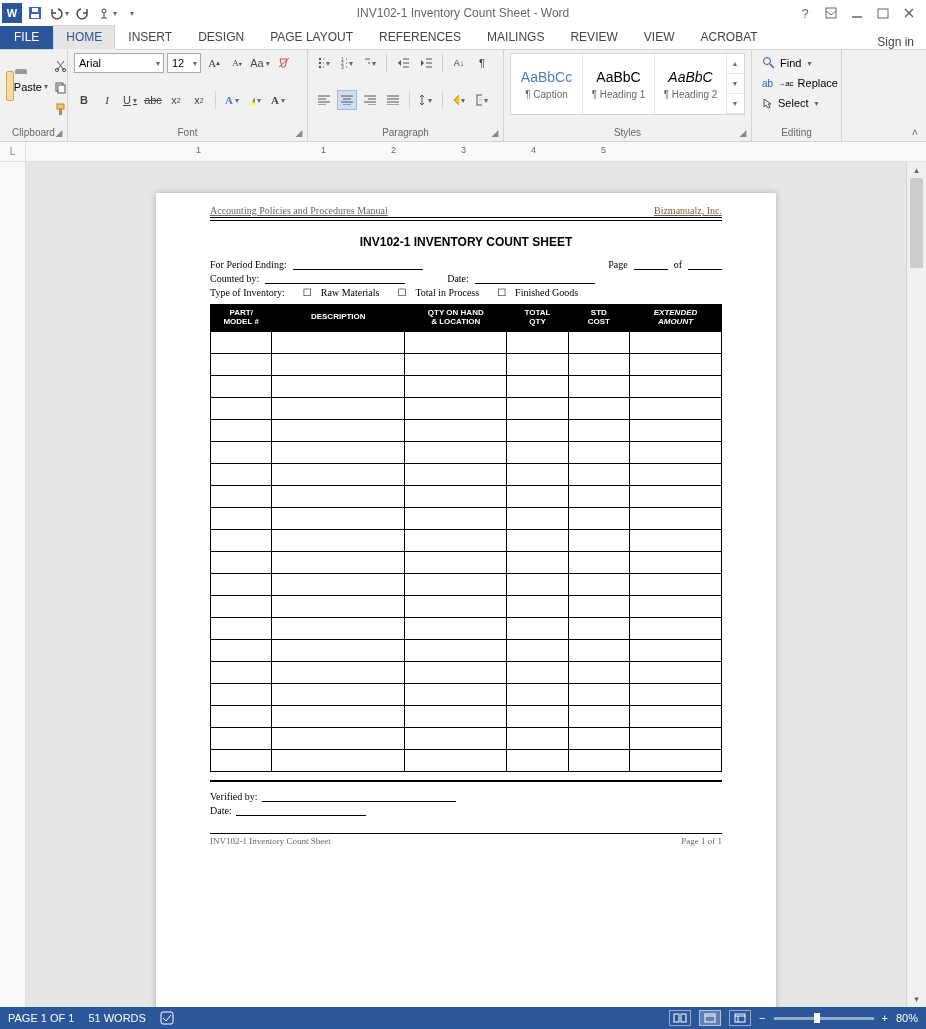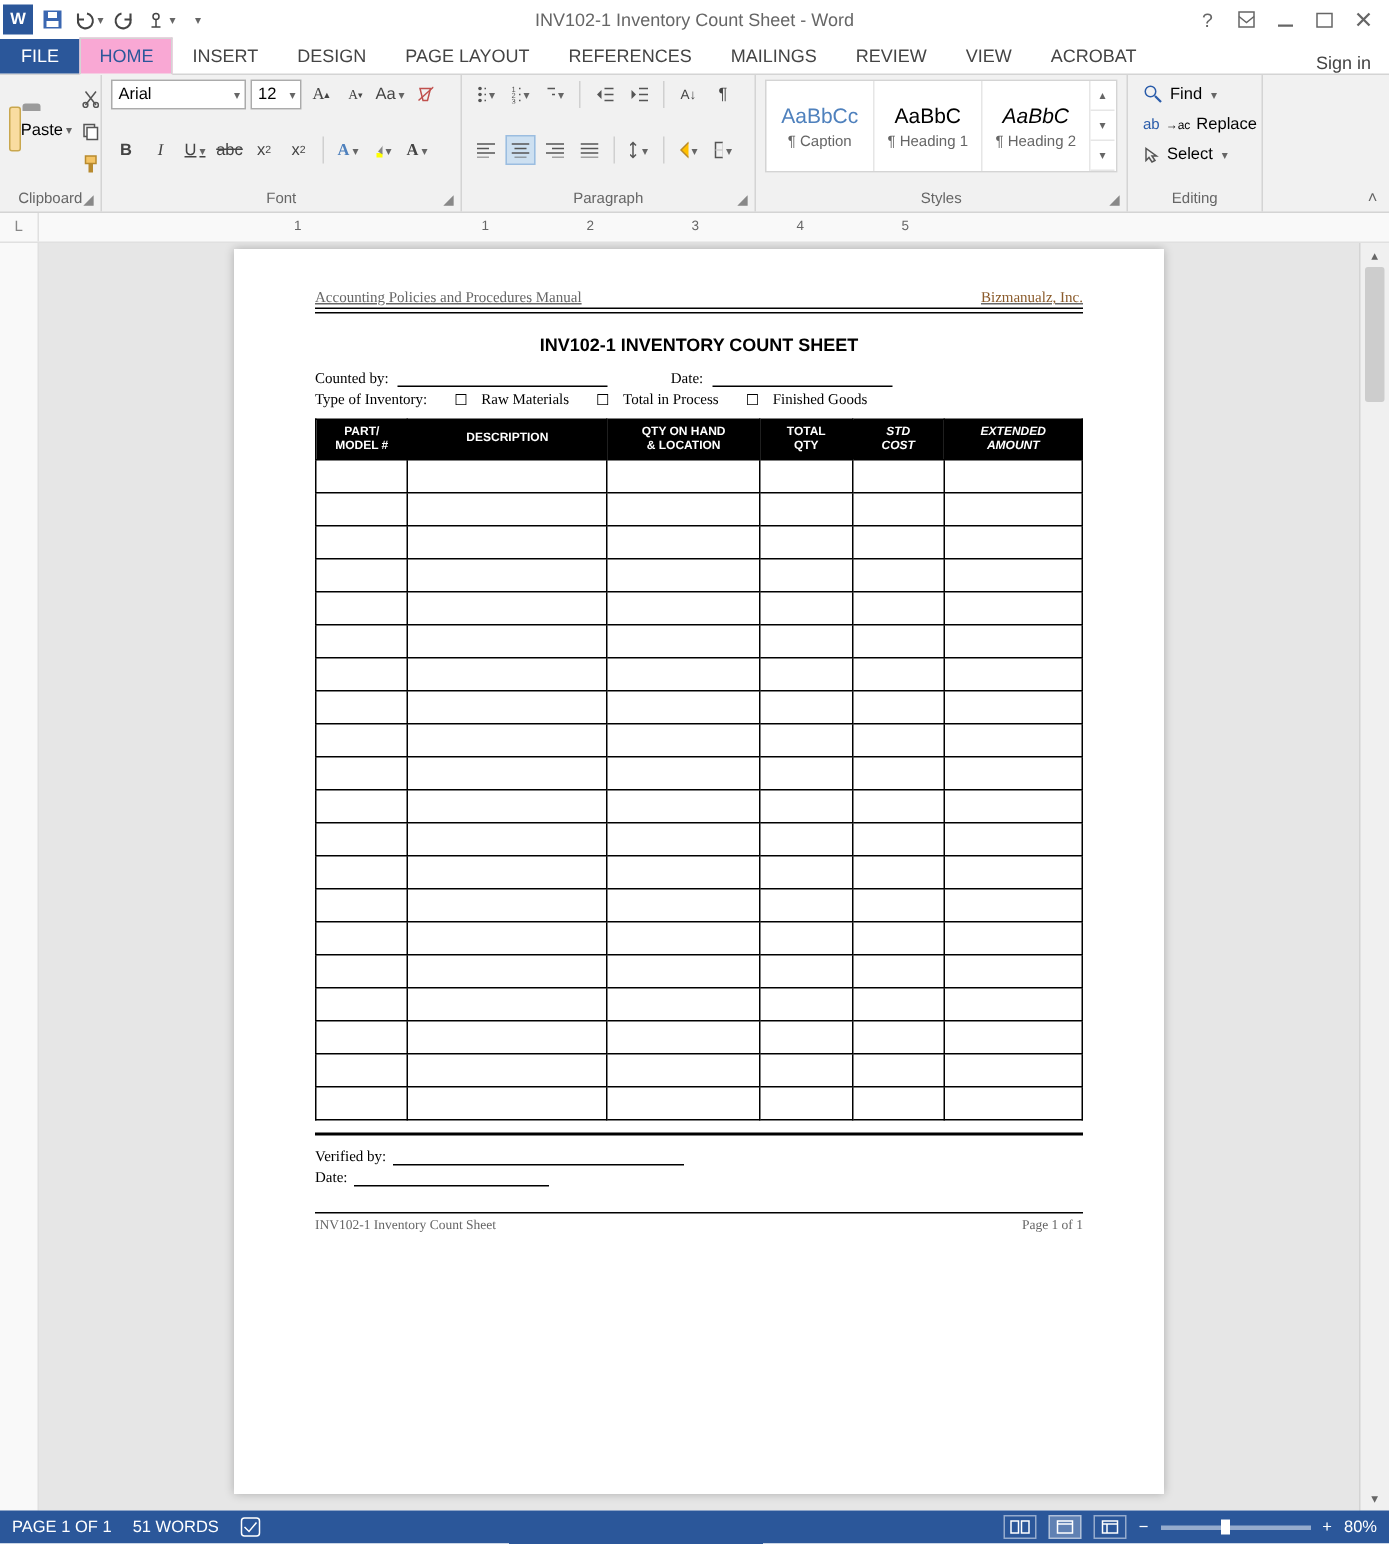--- a/index.html
+++ b/index.html
@@ -11,21 +11,21 @@
   .word-icon { width: 20px; height: 20px; background: #2b579a; color:#fff; display:flex; align-items:center; justify-content:center; font-weight:bold; font-size:11px; }
   .qat-btn { width: 22px; height: 22px; display:flex; align-items:center; justify-content:center; color:#444; }
   .tb-title { position:absolute; left:0; right:0; text-align:center; color:#666; font-size:12px; pointer-events:none; }
   .tb-right { margin-left:auto; display:flex; align-items:center; gap:4px; padding-right:6px; color:#666; }
   .tb-right .sysbtn { width:22px; height:22px; display:flex; align-items:center; justify-content:center; font-size:13px; }
 
   
   .ribbon-tabs { height: 24px; background:#fff; display:flex; align-items:flex-end; border-bottom:1px solid #d4d4d4; }
   .file-tab { background:#2b579a; color:#fff; padding:4px 14px 5px; font-size:12px; text-transform:uppercase; }
   .rtab { padding:4px 12px 5px; color:#444; font-size:12px; text-transform:uppercase; border:1px solid transparent; border-bottom:none; }
-  .rtab.active { color:#2b579a; border:1px solid #d4d4d4; border-bottom:1px solid #f1f1f1; background:#f9a8d4; position:relative; top:1px; }
+  .rtab.active { color:#2b579a; border:1px solid #d4d4d4; border-bottom:1px solid #f1f1f1; background:#e5e5e5; position:relative; top:1px; }
   .signin { margin-left:auto; padding-right:12px; color:#444; font-size:12px; }
 
   
   .ribbon { height: 92px; background:#f1f1f1; border-bottom:1px solid #d4d4d4; display:flex; }
   .rgroup { border-right:1px solid #d4d4d4; display:flex; flex-direction:column; justify-content:space-between; padding:3px 6px 1px; position:relative; }
   .rgroup-label { text-align:center; color:#666; font-size:10px; padding-bottom:2px; }
   .rgroup-dlg { position:absolute; right:2px; bottom:2px; width:12px; height:12px; color:#888; font-size:9px; line-height:12px; text-align:center; }
   .rrow { display:flex; align-items:center; gap:3px; }
   .rbtn { height:20px; min-width:20px; padding:0 3px; display:flex; align-items:center; justify-content:center; color:#444; border:1px solid transparent; }
   .rbtn.small { width:20px; }
@@ -56,32 +56,32 @@
   .ruler-num { position:absolute; top:3px; }
 
   
   .doc-area { position:absolute; left:0; right:0; top:162px; bottom:22px; background:#e6e6e6; display:flex; }
   .vruler { width:26px; background:#f9f9f9; border-right:1px solid #e0e0e0; }
   .canvas { flex:1; overflow:hidden; position:relative; display:flex; justify-content:center; padding-top:4px; }
   .vscroll { width:20px; background:#f0f0f0; border-left:1px solid #d4d4d4; position:relative; }
   .vscroll-thumb { position:absolute; left:3px; right:3px; top:16px; height:90px; background:#cdcdcd; border-radius:2px; }
   .vscroll-btn { position:absolute; left:0; right:0; height:16px; display:flex; align-items:center; justify-content:center; color:#666; font-size:9px; }
 
-  .page { width:620px; height:830px; background:#fff; box-shadow: 0 0 6px rgba(0,0,0,0.25); padding:27px 54px 20px; font-family: "Times New Roman", serif; color:#000; font-size:10px; }
+  .page { width:620px; height:830px; background:#fff; box-shadow: 0 0 6px rgba(0,0,0,0.25); padding:12px 54px 20px; font-family: "Times New Roman", serif; color:#000; font-size:10px;margin-top:27px; }
   .doc-hdr { display:flex; justify-content:space-between; border-bottom:1px solid #000; padding-bottom:1px; margin-bottom:2px; color:#666; text-decoration: underline; }
   .doc-hdr-thin { height:1px; background:#000; margin-bottom:14px; }
   .doc-title { text-align:center; font-weight:bold; font-size:12px; margin-bottom:10px; font-family: Arial, sans-serif; }
   .formline { display:flex; margin:3px 0; font-size:10px; gap:6px; }
   .uline { border-bottom:1px solid #000; display:inline-block; }
   .chkbx { display:inline-block; margin:0 3px 0 12px; }
 
   table.sheet { width:100%; border-collapse:collapse; margin-top:6px; }
   table.sheet th { background:#000; color:#fff; font-size:8px; font-weight:bold; padding:4px 2px; border:1px solid #000; text-align:center; font-family: Arial, sans-serif; line-height:1.1; }
   table.sheet td { border:1px solid #000; height:22px; }
-  .col-part { width:12%; } .col-desc{width:26%;} .col-qty{width:20%;} .col-tot{width:12%;} .col-std{width:12%;font-style:italic;} .col-ext{width:18%;font-style:italic;}
+  .col-part { width:12%; } .col-desc{width:26%;} .col-qty{width:20%;} .col-tot{width:12%;} .col-std{width:12%;} .col-ext{width:18%;font-style:italic;}
 
   .sig-block { display:flex; justify-content:space-between; margin-top:8px; font-size:10px; border-top: 2px solid #000; padding-top: 6px; gap: 12px;}
   .sig-col { width:48%; }
   .sig-row { display:flex; margin:3px 0; }
 
   .doc-ftr { border-top:1px solid #000; margin-top:14px; padding-top:2px; display:flex; justify-content:space-between; color:#666; font-size:9px; }
 
   
   .statusbar { position:absolute; left:0; right:0; bottom:0; height:22px; background:#2b579a; color:#fff; display:flex; align-items:center; font-size:11px; padding:0 8px; gap:14px; }
   .statusbar .right { margin-left:auto; display:flex; align-items:center; gap:8px; }
@@ -448,20 +448,29 @@
     <div class="page">
       <div class="doc-hdr">
         <span>Accounting Policies and Procedures Manual</span>
         <span style="color:#8a5a2a;">Bizmanualz, Inc.</span>
       </div>
       <div class="doc-hdr-thin"></div>
 
       <div class="doc-title">INV102-1 INVENTORY COUNT SHEET</div>
 
       <div class="formline">
+        <span>For Period Ending:</span>
+        <span class="uline" style="width:130px"></span>
+        <span style="flex:1"></span>
+        <span>Page</span>
+        <span class="uline" style="width:34px"></span>
+        <span>of</span>
+        <span class="uline" style="width:34px"></span>
+      </div>
+      <div class="formline">
         <span>Counted by:</span>
         <span class="uline" style="width:140px"></span>
         <span style="width:30px"></span>
         <span>Date:</span>
         <span class="uline" style="width:120px"></span>
       </div>
       <div class="formline">
         <span>Type of Inventory:</span>
         <span class="chkbx">☐</span>
           <span>Raw Materials</span>

